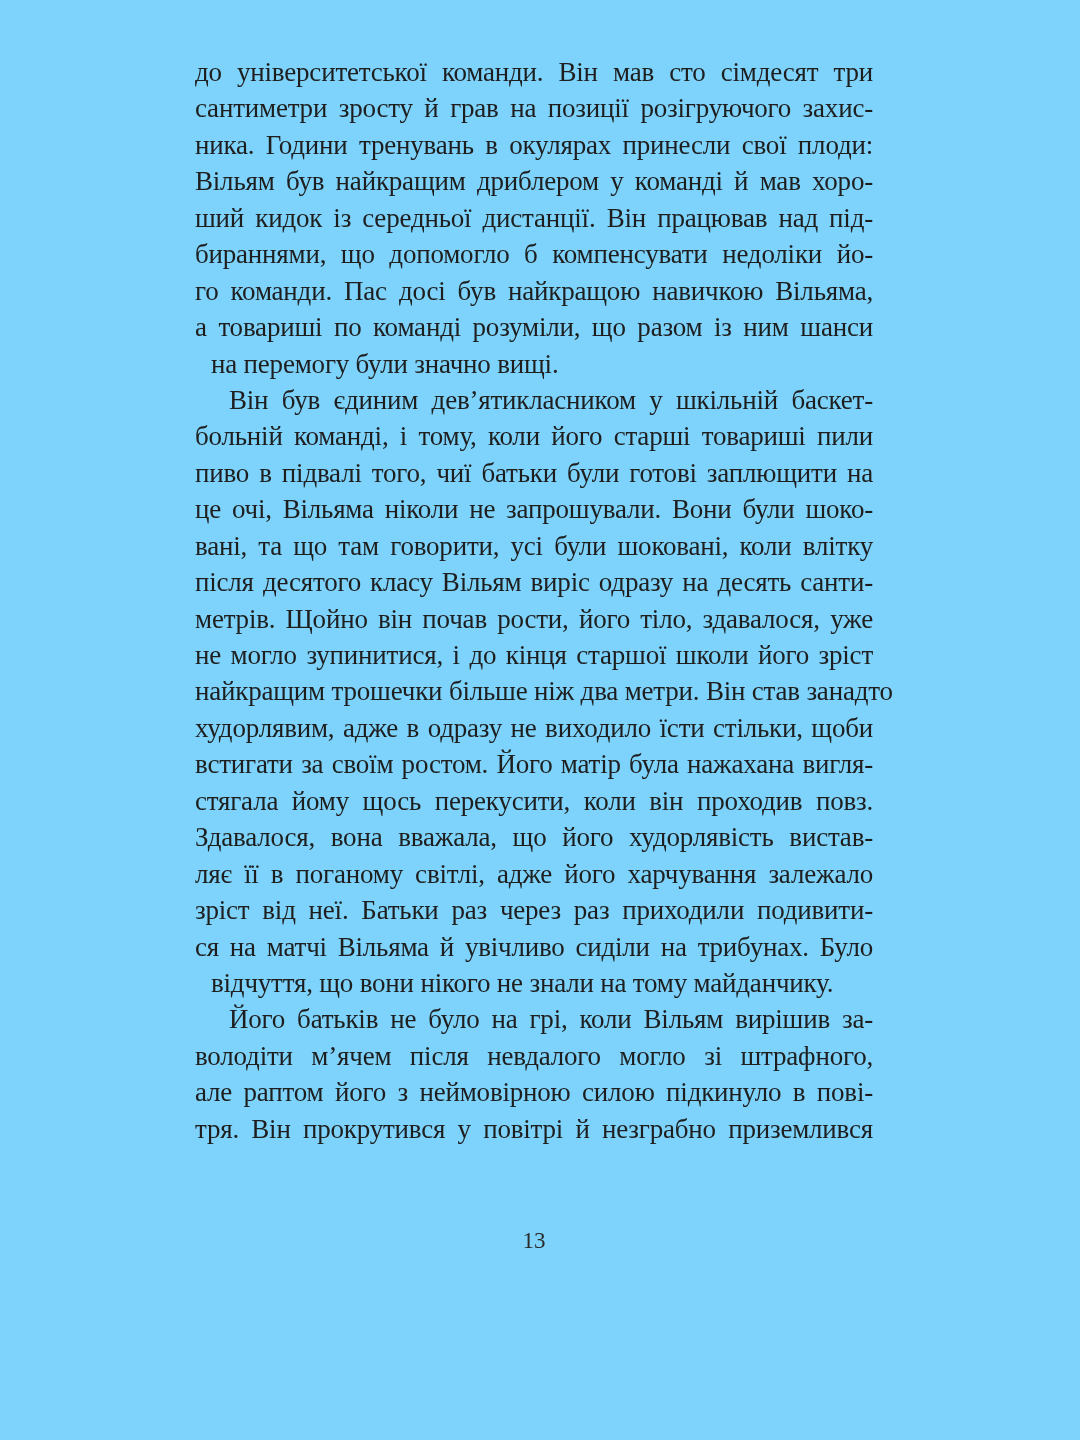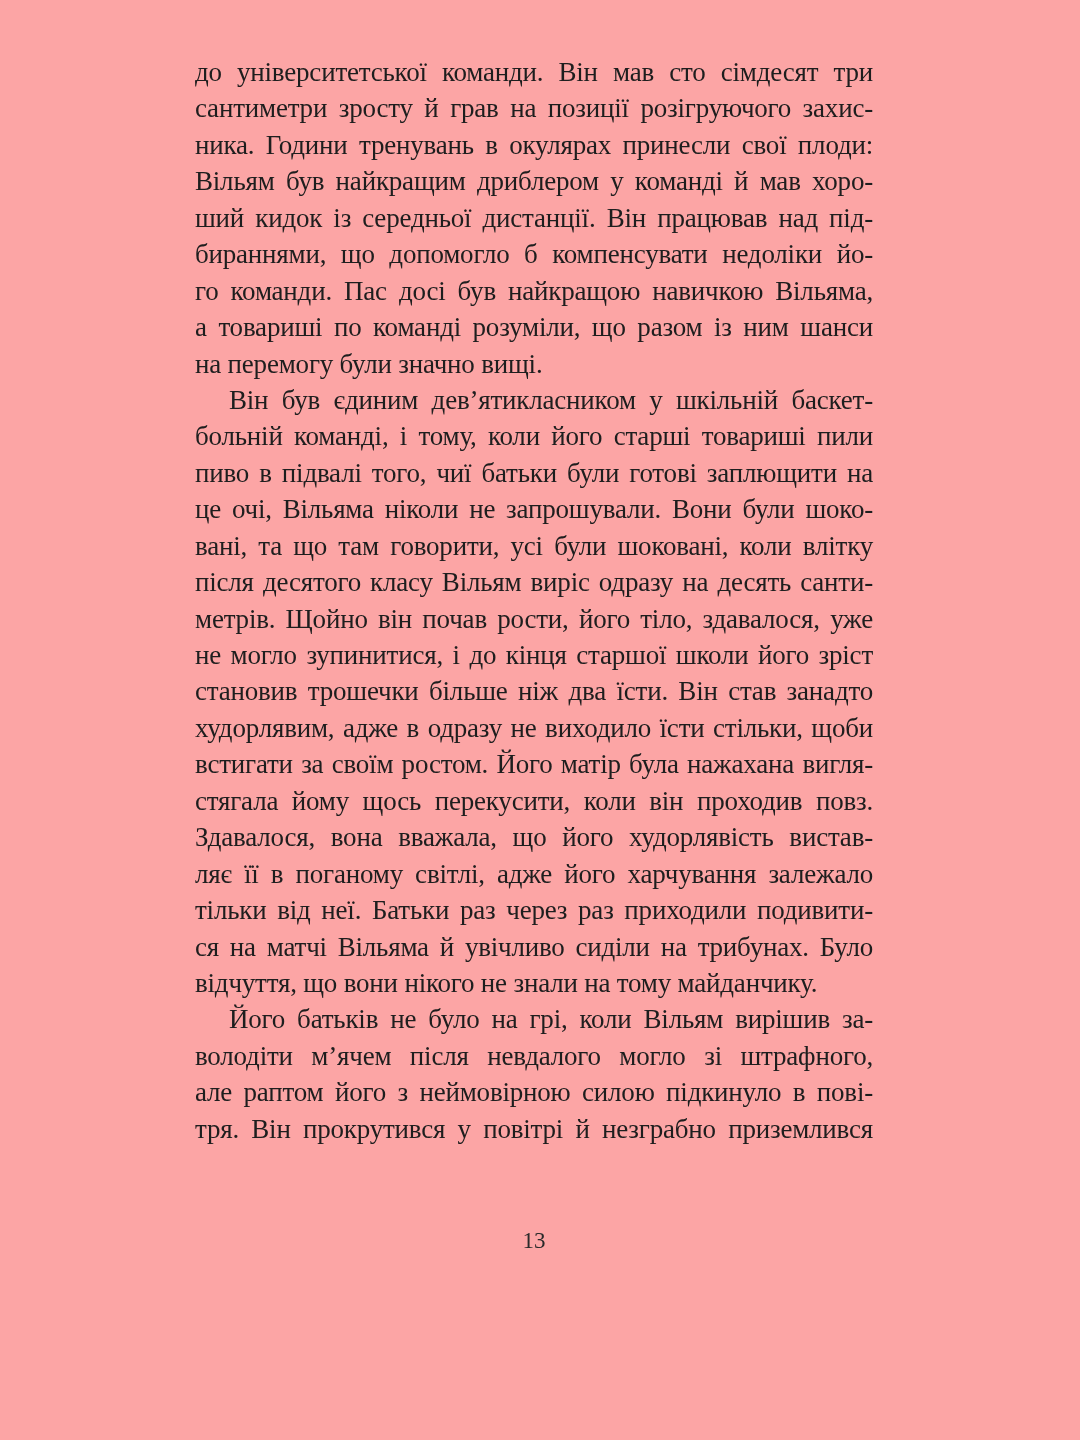--- a/index.html
+++ b/index.html
@@ -9,21 +9,21 @@
   body {
     width: 1080px;
     height: 1440px;
     background: #ffffff;
     overflow: hidden;
   }
   .book-page {
     position: relative;
     width: 1080px;
     height: 1440px;
-    background: #fca5a5;
+    background: #7dd3fc;
     font-family: "Liberation Serif", "DejaVu Serif", serif;
     color: #1e1e1e;
   }
   .text-block {
     position: absolute;
     left: 195px;
     top: 54px;
     width: 678px;
   }
   .para {
@@ -37,20 +37,21 @@
     line-height: 36.45px;
     font-size: 27px;
     letter-spacing: -0.2px;
     white-space: nowrap;
     text-align: justify;
     text-align-last: justify;
     overflow: visible;
   }
   .line.para-last {
     text-align-last: left;
+    margin-left: 16px;
   }
   .line.para-first-indent {
     text-indent: 34px;
   }
   .page-number {
     position: absolute;
     left: 195px;
     top: 1224px;
     width: 678px;
     text-align: center;
@@ -77,27 +78,27 @@
       </div>
       <div class="para">
         <div class="line para-first-indent">Він був єдиним дев’ятикласником у шкільній баскет-</div>
         <div class="line">больній команді, і тому, коли його старші товариші пили</div>
         <div class="line">пиво в підвалі того, чиї батьки були готові заплющити на</div>
         <div class="line">це очі, Вільяма ніколи не запрошували. Вони були шоко-</div>
         <div class="line">вані, та що там говорити, усі були шоковані, коли влітку</div>
         <div class="line">після десятого класу Вільям виріс одразу на десять санти-</div>
         <div class="line">метрів. Щойно він почав рости, його тіло, здавалося, уже</div>
         <div class="line">не могло зупинитися, і до кінця старшої школи його зріст</div>
-        <div class="line">становив трошечки більше ніж два їсти. Він став занадто</div>
+        <div class="line">найкращим трошечки більше ніж два метри. Він став занадто</div>
         <div class="line">худорлявим, адже в одразу не виходило їсти стільки, щоби</div>
         <div class="line">встигати за своїм ростом. Його матір була нажахана вигля-</div>
         <div class="line">стягала йому щось перекусити, коли він проходив повз.</div>
         <div class="line">Здавалося, вона вважала, що його худорлявість вистав-</div>
         <div class="line">ляє її в поганому світлі, адже його харчування залежало</div>
-        <div class="line">тільки від неї. Батьки раз через раз приходили подивити-</div>
+        <div class="line">зріст від неї. Батьки раз через раз приходили подивити-</div>
         <div class="line">ся на матчі Вільяма й увічливо сиділи на трибунах. Було</div>
         <div class="line para-last">відчуття, що вони нікого не знали на тому майданчику.</div>
       </div>
       <div class="para">
         <div class="line para-first-indent">Його батьків не було на грі, коли Вільям вирішив за-</div>
         <div class="line">володіти м’ячем після невдалого могло зі штрафного,</div>
         <div class="line">але раптом його з неймовірною силою підкинуло в пові-</div>
         <div class="line">тря. Він прокрутився у повітрі й незграбно приземлився</div>
       </div>
     </div>

